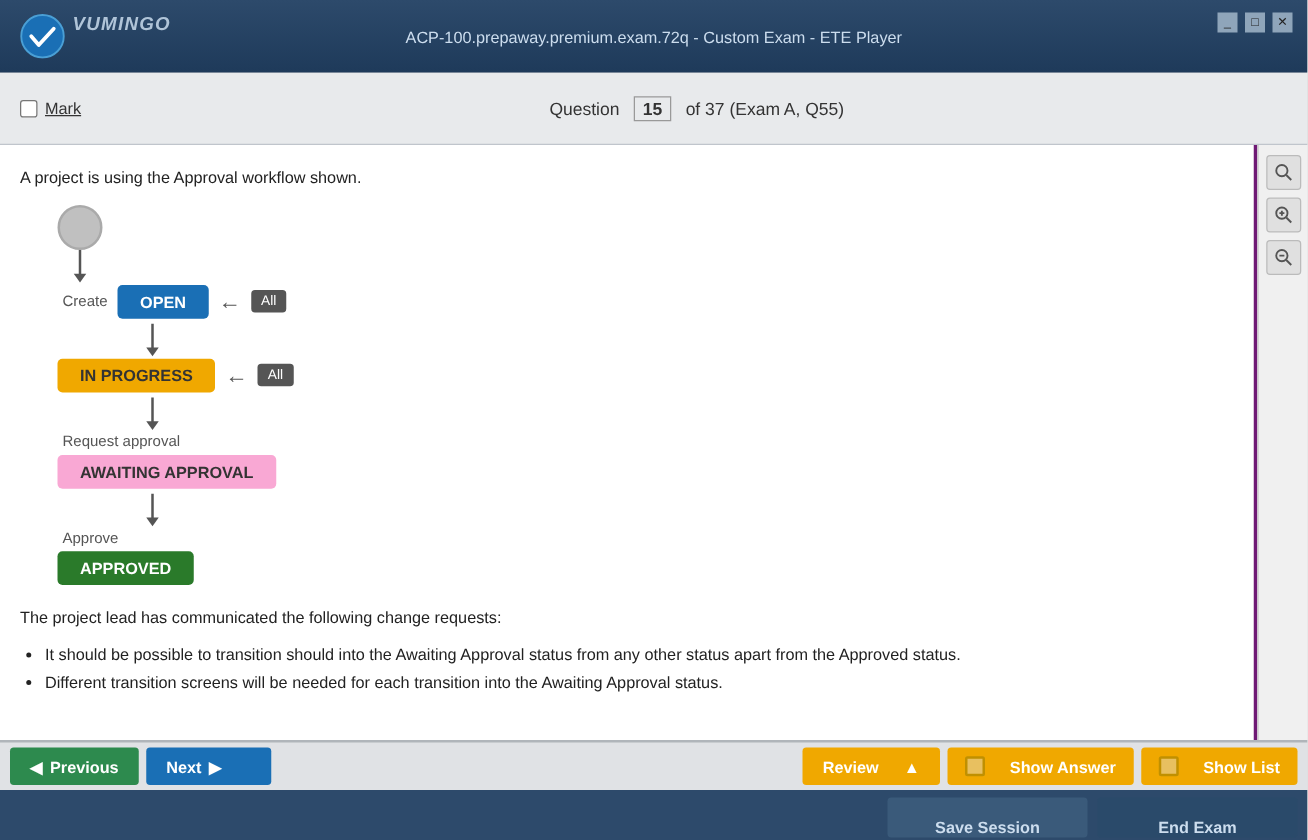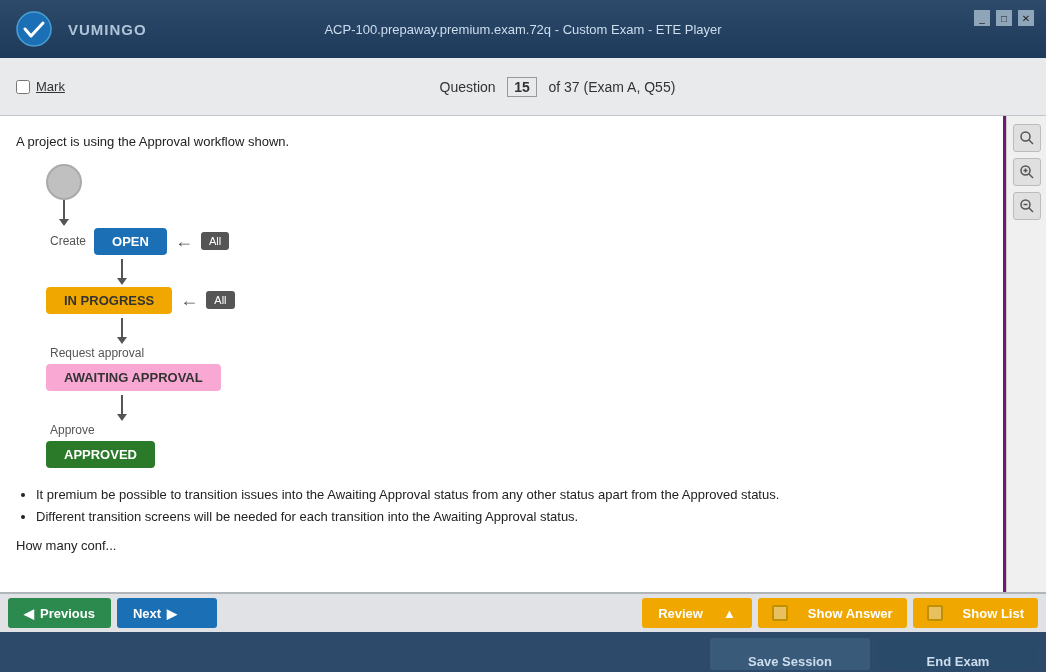--- a/index.html
+++ b/index.html
@@ -10,22 +10,22 @@
       background: linear-gradient(to bottom, #2d4a6b, #1e3a5a);
       color: white;
       height: 58px;
       display: flex;
       align-items: center;
       padding: 0 16px;
       position: relative;
     }
     .title-bar .logo-area {
       display: flex;
-      align-items: center;
-      gap: 16px;
+      gap: 6px;
+      font-style: italic;
     }
     .logo-text {
       color: #b0c4d8;
       font-size: 15px;
       font-weight: bold;
       letter-spacing: 1px;
     }
     .title-bar .window-title {
       position: absolute;
       left: 50%;
@@ -410,25 +410,25 @@
       <div style="margin-left: 68px; margin-top:4px;">
         <div class="arrow-down"></div>
       </div>
 
       <div style="margin-left: 10px; margin-top:8px;">
         <div class="step-label">Approve</div>
         <div class="status-box status-approved" style="display:inline-block;">APPROVED</div>
       </div>
     </div>
 
+    <p class="question-text">The project lead has communicated the following change requests:</p>
     <ul class="bullet-list">
-      <li>It premium be possible to transition issues into the Awaiting Approval status from any other status apart from the Approved status.</li>
+      <li>It should be possible to transition should into the Awaiting Approval status from any other status apart from the Approved status.</li>
       <li>Different transition screens will be needed for each transition into the Awaiting Approval status.</li>
     </ul>
-    <p class="question-text">How many conf...</p>
   </div>
 
   <div class="sidebar-tools" style="position:relative; width:40px; background:#f0f0f0; border-left:1px solid #ccc; display:flex; flex-direction:column; align-items:center; padding-top:8px; gap:6px;">
     <button class="tool-btn" title="Search">
       <svg width="16" height="16" viewBox="0 0 16 16" fill="none">
         <circle cx="6.5" cy="6.5" r="4.5" stroke="#555" stroke-width="1.5"></circle>
         <line x1="10" y1="10" x2="14" y2="14" stroke="#555" stroke-width="1.5"></line>
       </svg>
     </button>
     <button class="tool-btn" title="Zoom In">

